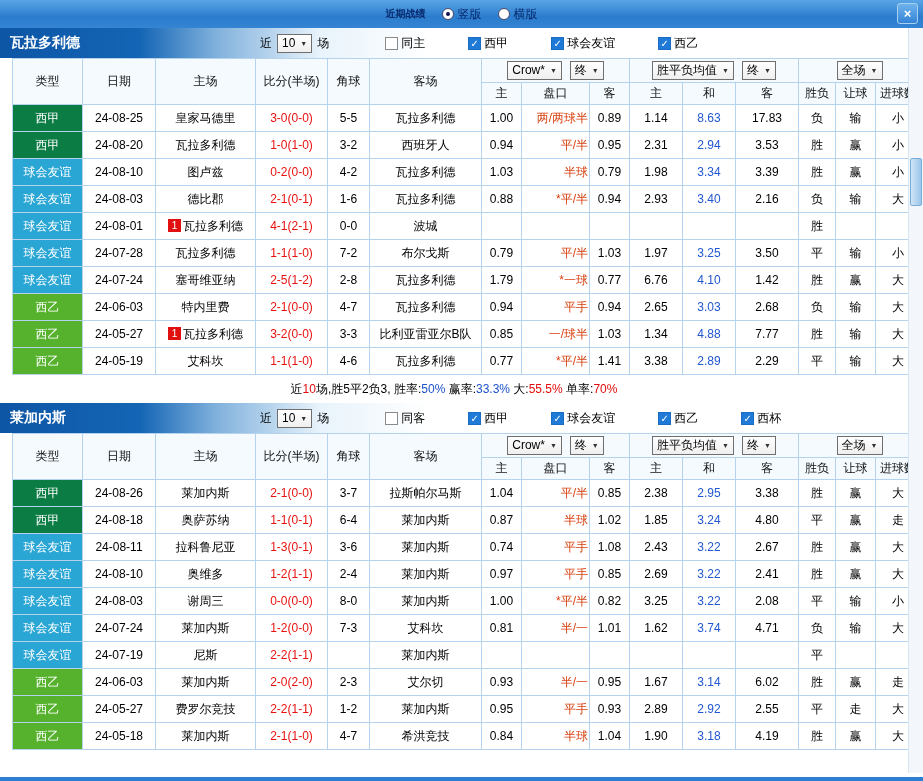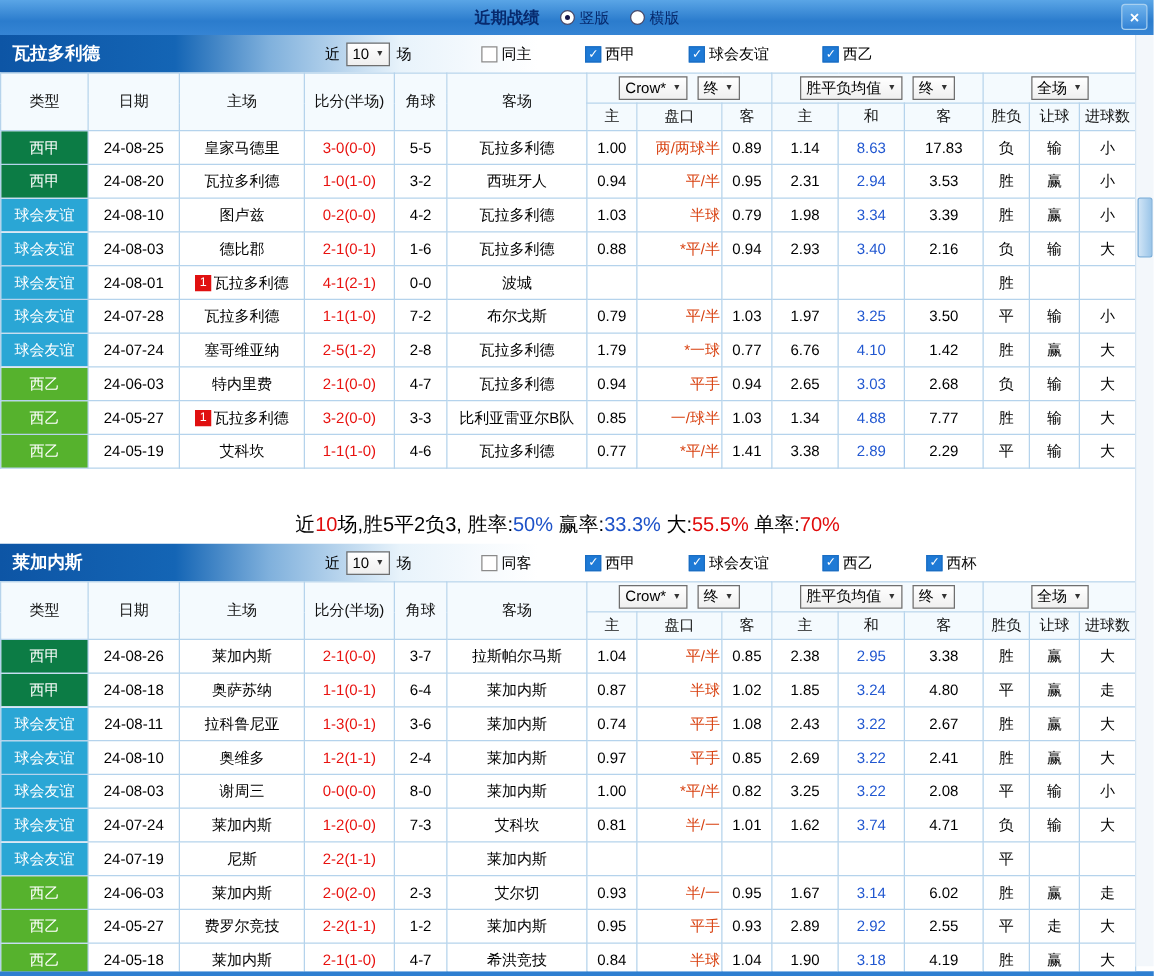--- a/index.html
+++ b/index.html
@@ -3,49 +3,49 @@
 <meta charset="utf-8">
 <style>
   :root{
     --red:#e10b0b; --blue:#1c51c8; --green:#0fa00f;
     --score:#e8120f; --handicap:#d8400f; --mid:#2157d0; --team:#13a113;
   }
   *{box-sizing:border-box;}
   body{margin:0;background:#fff;font-family:"Liberation Sans","DejaVu Sans",sans-serif;}
   .window{width:923px;height:781px;position:relative;overflow:hidden;background:#fff;border-bottom:4px solid #2e7fd1;}
   .titlebar{height:28px;background:linear-gradient(180deg,#5aa5e6 0%,#2b7ccd 60%,#3584d4 100%);display:flex;align-items:center;justify-content:center;gap:16px;position:relative;}
-  .title{font-size:13px;font-weight:bold;color:#072a6e;}
+  .title{font-size:10px;font-weight:bold;color:#072a6e;}
   .radio-lb{display:inline-flex;align-items:center;gap:4px;font-size:12px;color:#072a6e;cursor:default;}
   .radio{width:12px;height:12px;border-radius:50%;background:#fff;border:1px solid #4a4a6a;display:inline-block;position:relative;}
   .radio.on::after{content:'';position:absolute;inset:3px;background:#15154a;border-radius:50%;}
   .close{position:absolute;right:5px;top:3px;width:21px;height:21px;padding:0;background:linear-gradient(#6fb3ec,#3383d6);border:1px solid #a8d0f0;border-radius:3px;color:#fff;font-weight:bold;font-size:13px;line-height:17px;text-align:center;cursor:pointer;}
   .main{width:908px;}
   .sec-head{height:30px;display:flex;align-items:center;background:linear-gradient(90deg,#0d55a5 0%,#1465b5 140px,#7fb0dc 215px,#e8f3fb 320px,#ffffff 430px,#ffffff 100%);}
   .team{width:165px;padding-left:10px;color:#fff;font-weight:bold;font-size:14px;white-space:nowrap;}
   .ctrl{display:flex;align-items:center;gap:5px;font-size:12px;margin-left:95px;color:#000;white-space:nowrap;}
   .ckgap{display:inline-block;width:8px;}
   .sel{display:inline-flex;align-items:center;gap:5px;border:1px solid #6f6f6f;background:linear-gradient(#ffffff,#efefef);padding:1px 4px;font-size:12px;color:#000;cursor:default;line-height:15px;white-space:nowrap;}
   .arr{font-size:7px;color:#333;}
   .ck{display:inline-flex;align-items:center;gap:3px;margin-left:6px;cursor:default;padding-left:32px;}
   .box{width:13px;height:13px;border:1px solid #8a8a8a;background:#fff;display:inline-flex;align-items:center;justify-content:center;font-size:10px;color:#fff;}
   .box.on{background:#1e7ad6;border-color:#1a6dc2;}
-  .grid{border-collapse:collapse;table-layout:fixed;width:908px;}
+  .grid{border-collapse:collapse;table-layout:fixed;width:908px;margin-left:12px;}
   .grid th,.grid td{border:1px solid #b5d3ec;font-size:12px;text-align:center;padding:0 1px;overflow:hidden;white-space:nowrap;}
   .grid th{background:#f4fafe;font-weight:normal;color:#111;height:22px;}
   .grid thead tr:first-child th{height:24px;}
   .grid thead th .sel{margin:0 4px;}
   .grid td{height:27px;color:#000;background:#fff;}
   td.type{color:#fff;}
   td.score{color:var(--score);}
   td.hc{color:var(--handicap);text-align:right;}
   td.mid{color:var(--mid);}
   .trk{color:var(--team);}
   .t-r{color:var(--red);} .t-b{color:var(--blue);} .t-g{color:var(--green);}
   .badge{display:inline-block;width:13px;height:13px;line-height:13px;background:#e01010;color:#fff;font-size:10px;margin-right:2px;vertical-align:1px;text-align:center;}
-  .summary{height:28px;line-height:28px;text-align:center;font-size:16px;background:#fff;margin-top:32px;}
+  .summary{height:28px;line-height:28px;text-align:center;font-size:12px;background:#fff;}
   .sg-k{color:#000;} .sg-r{color:var(--red);} .sg-b{color:var(--blue);}
   .scrollbar{position:absolute;top:28px;right:0;bottom:4px;width:15px;background:#f3f7fb;border-left:1px solid #d7e5f2;}
   .thumb{position:absolute;top:130px;left:1px;width:12px;height:48px;background:linear-gradient(90deg,#cfe4f6,#9cc6e9);border:1px solid #79add9;border-radius:2px;}
 </style>
 </head>
 <body>
 
 <div class="window">
   <div class="titlebar">
     <span class="title">近期战绩</span>

